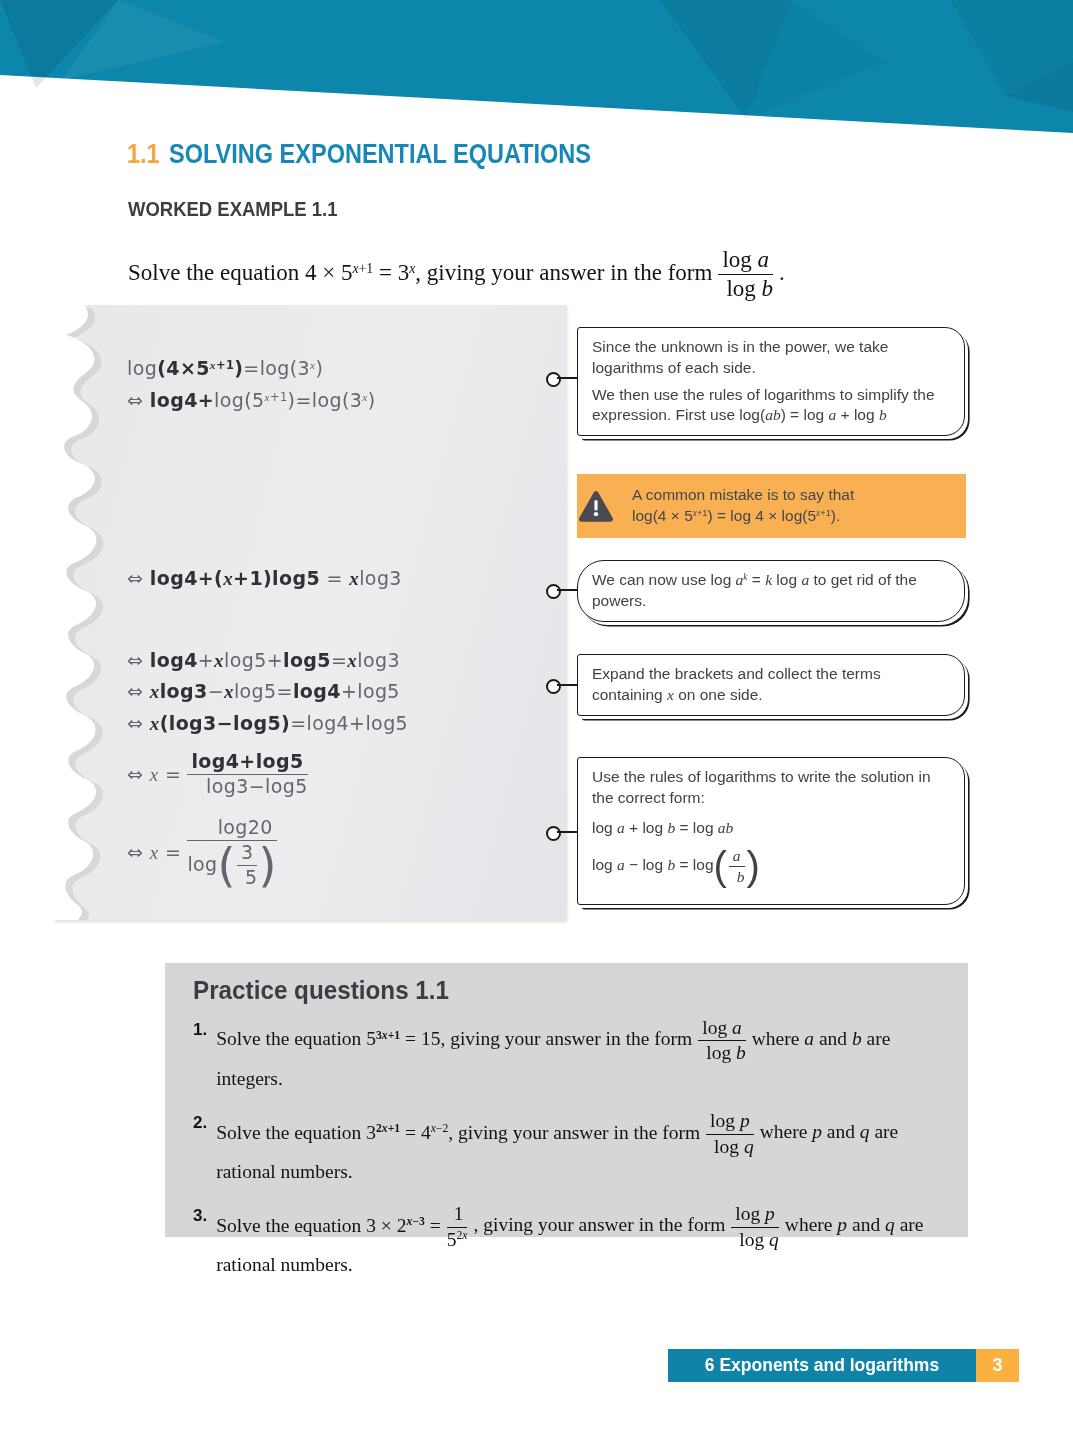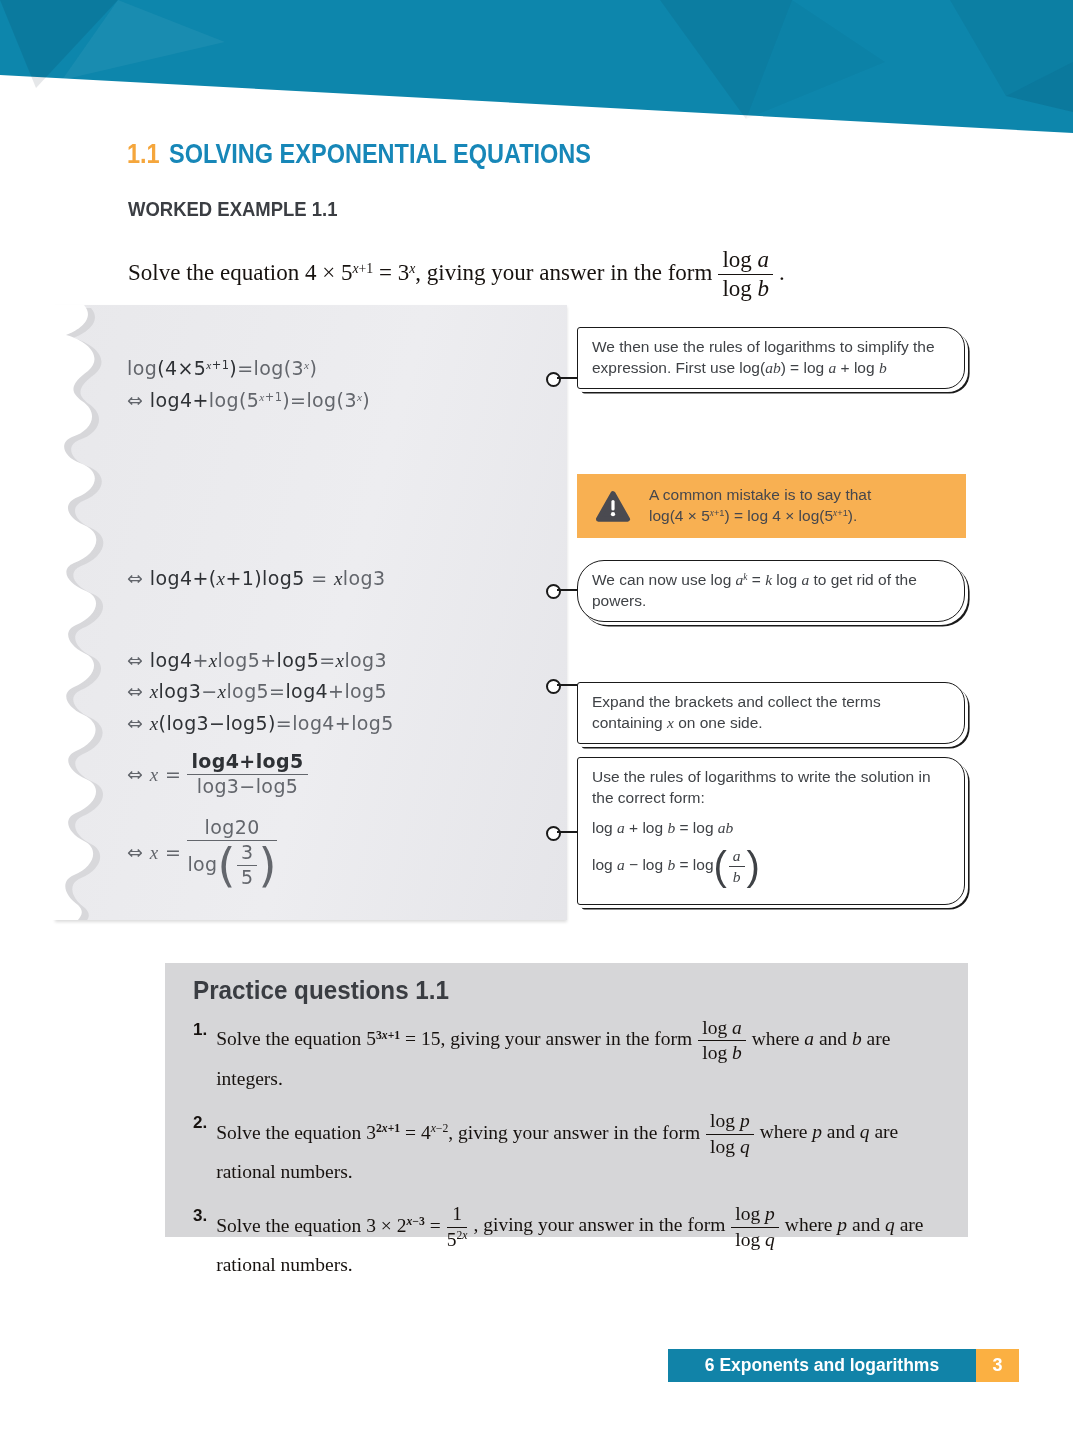--- a/index.html
+++ b/index.html
@@ -11,51 +11,51 @@
   .section-heading{position:absolute;left:127px;top:138px;font-size:28px;font-weight:bold;
         transform:scaleX(0.84);transform-origin:left center;white-space:nowrap;}
   .section-number{color:#F5A63C;margin-right:11px;}
   .section-title{color:#1787B8;}
   .worked-heading{position:absolute;left:128px;top:197px;font-size:21px;font-weight:bold;color:#3B3E43;
         transform:scaleX(0.88);transform-origin:left center;white-space:nowrap;}
   
   .serif{font-family:"Liberation Serif","DejaVu Serif",serif;color:#17120f;}
   .problem{position:absolute;left:128px;top:224px;width:660px;font-size:23px;line-height:1.3;}
   
-  .frac{display:inline-block;vertical-align:middle;text-align:center;line-height:1.15;margin:0 6px;}
+  .frac{display:inline-block;vertical-align:middle;text-align:right;line-height:1.15;margin:0 6px;}
   .frac .num{display:block;border-bottom:1.4px solid currentColor;padding:0 4px 1px;}
   .frac .den{display:block;padding-top:1px;}
   sup{font-size:60%;line-height:0;vertical-align:baseline;position:relative;top:-0.55em;}
   i{font-family:"Liberation Serif","DejaVu Serif",serif;font-style:italic;}
   
   .working-panel{position:absolute;left:55px;top:305px;width:512px;height:615px;
         background:linear-gradient(105deg,#e8e8eb 0%,#ededf0 55%,#e5e5e9 100%);
         box-shadow:0 2px 3px rgba(0,0,0,0.14);}
   .torn-edge{position:absolute;left:-8px;top:0;width:86px;height:615px;}
   .wline{position:absolute;left:72px;white-space:nowrap;font-family:"DejaVu Sans",sans-serif;
         font-size:19px;letter-spacing:0.4px;color:#63666c;}
-  .wline b{color:#2e3135;font-weight:normal;margin-top:20px;}
+  .wline b{color:#2e3135;font-weight:bold;margin-top:20px;}
   .wfrac-row{position:absolute;left:72px;display:flex;align-items:center;
         font-family:"DejaVu Sans",sans-serif;font-size:19px;letter-spacing:0.4px;color:#63666c;}
   .wfrac-row b{color:#2e3135;}
   .wfrac-row .frac{margin:0 2px 0 6px;}
   .bp{font-weight:400;vertical-align:middle;line-height:0.85;color:#63666c;}
   
   .callout{position:absolute;left:577px;width:388px;box-sizing:border-box;background:#fff;
         border:1.6px solid #1a1a1a;border-radius:3px 20px 20px 3px;
         box-shadow:3px 3px 0 0 #ffffff,4.6px 4.6px 0 0 #1a1a1a;
         padding:9px 14px;font-size:15.5px;line-height:1.34;color:#3f4246;}
   .callout p{margin:0;}
   .callout p + p{margin-top:6px;}
   .callout .formula{margin-top:9px;}
   .dot{position:absolute;width:11px;height:11px;border:2px solid #1a1a1a;border-radius:50%;background:#fff;}
   .cline{position:absolute;height:2px;background:#1a1a1a;}
   
   .warning{position:absolute;left:577px;top:474px;width:389px;height:64px;background:#F8B052;
-        display:flex;align-items:center;box-sizing:border-box;padding:0 14px 0 18px;}
+        display:flex;align-items:center;box-sizing:border-box;padding:0 14px 0 1px;}
   .warning-text{margin-left:18px;font-size:15.5px;line-height:1.35;color:#46474d;}
   
   .practice{position:absolute;left:165px;top:963px;width:803px;height:274px;background:#D6D6D8;
         box-sizing:border-box;padding:13px 28px 0 28px;}
   .practice-title{font-size:25px;font-weight:bold;color:#3a3d42;transform:scaleX(0.97);
         transform-origin:left center;margin:0 0 12px 0;}
   .question{display:flex;gap:9px;margin-bottom:18px;font-family:"Liberation Serif","DejaVu Serif",serif;
         font-size:19.5px;color:#17120f;}
   .qnum{font-family:"Liberation Sans","DejaVu Sans",sans-serif;font-weight:bold;font-size:17px;padding-top:3px;}
   .qtext{flex:1;line-height:1.4;}
@@ -113,20 +113,21 @@
       <span class="frac">
         <span class="num">log20</span>
         <span class="den"><span>log</span><span class="bp" style="font-size:46px;">(</span><span class="frac" style="margin:0 1px;"><span class="num">3</span><span class="den">5</span></span><span class="bp" style="font-size:46px;">)</span></span>
       </span>
     </div>
   </section>
 
   <div class="dot" style="left:546px;top:372px;"></div>
   <div class="cline" style="left:557px;top:377px;width:21px;"></div>
   <div class="callout" style="top:327px;">
+    <p>Since the unknown is in the power, we take logarithms of each side.</p>
     <p>We then use the rules of logarithms to simplify the expression. First use log(<i>ab</i>) = log <i>a</i> + log <i>b</i></p>
   </div>
 
   <div class="warning">
     <svg width="36" height="32" viewBox="0 0 100 90">
       <polygon points="50,10 91,82 9,82" fill="#4A4A50" stroke="#4A4A50" stroke-width="14" stroke-linejoin="round"></polygon>
       <rect x="45.5" y="28" width="9" height="30" rx="4.5" fill="#ffffff"></rect>
       <circle cx="50" cy="68" r="6" fill="#ffffff"></circle>
     </svg>
     <div class="warning-text">
@@ -136,21 +137,21 @@
   </div>
 
   <div class="dot" style="left:546px;top:584px;"></div>
   <div class="cline" style="left:557px;top:589px;width:21px;"></div>
   <div class="callout" style="top:560px;border-radius:27px;">
     <p>We can now use log <i>a</i><sup><i>k</i></sup> = <i>k</i> log <i>a</i> to get rid of the powers.</p>
   </div>
 
   <div class="dot" style="left:546px;top:679px;"></div>
   <div class="cline" style="left:557px;top:684px;width:21px;"></div>
-  <div class="callout" style="top:654px;margin-top:28px;">
+  <div class="callout" style="top:654px;">
     <p>Expand the brackets and collect the terms containing <i>x</i> on one side.</p>
   </div>
 
   <div class="dot" style="left:546px;top:826px;"></div>
   <div class="cline" style="left:557px;top:831px;width:21px;"></div>
   <div class="callout" style="top:757px;min-height:148px;">
     <p>Use the rules of logarithms to write the solution in the correct form:</p>
     <p class="formula">log <i>a</i> + log <i>b</i> = log <i>ab</i></p>
     <p class="formula"><span>log <i>a</i> − log <i>b</i> = log</span><span class="bp" style="font-size:40px;color:#3f4246;">(</span><span class="frac" style="margin:0 2px;"><span class="num"><i>a</i></span><span class="den"><i>b</i></span></span><span class="bp" style="font-size:40px;color:#3f4246;">)</span></p>
   </div>

